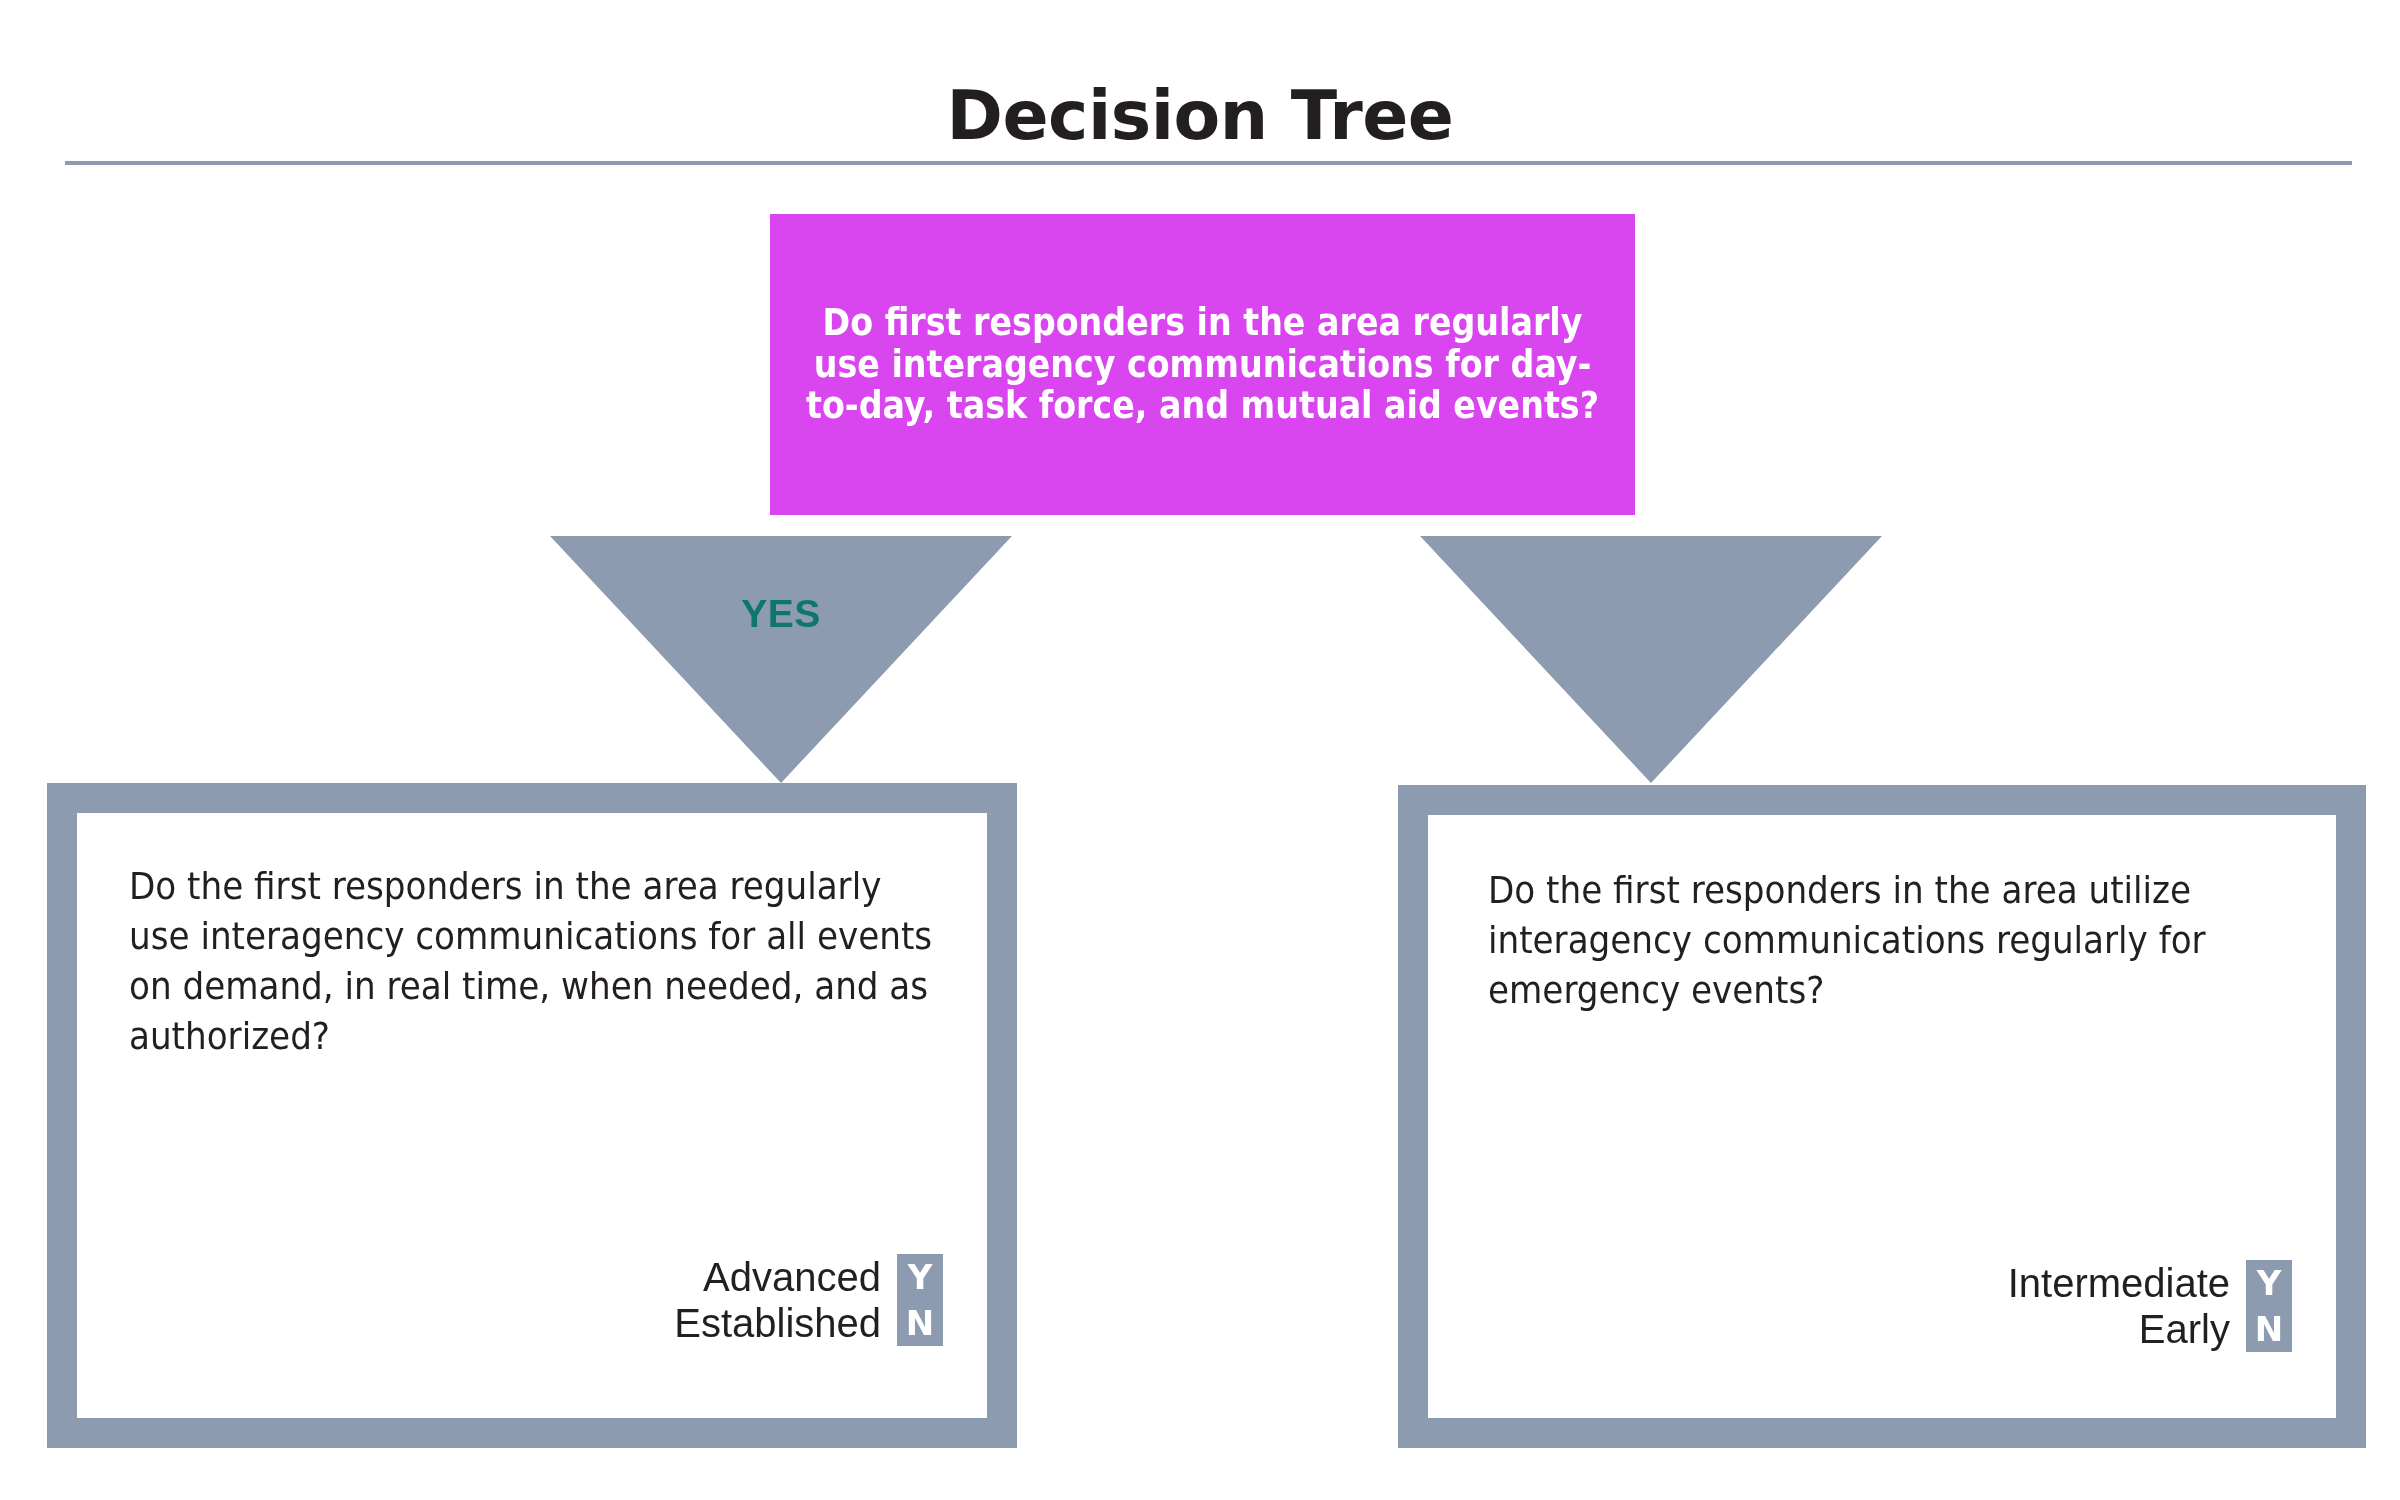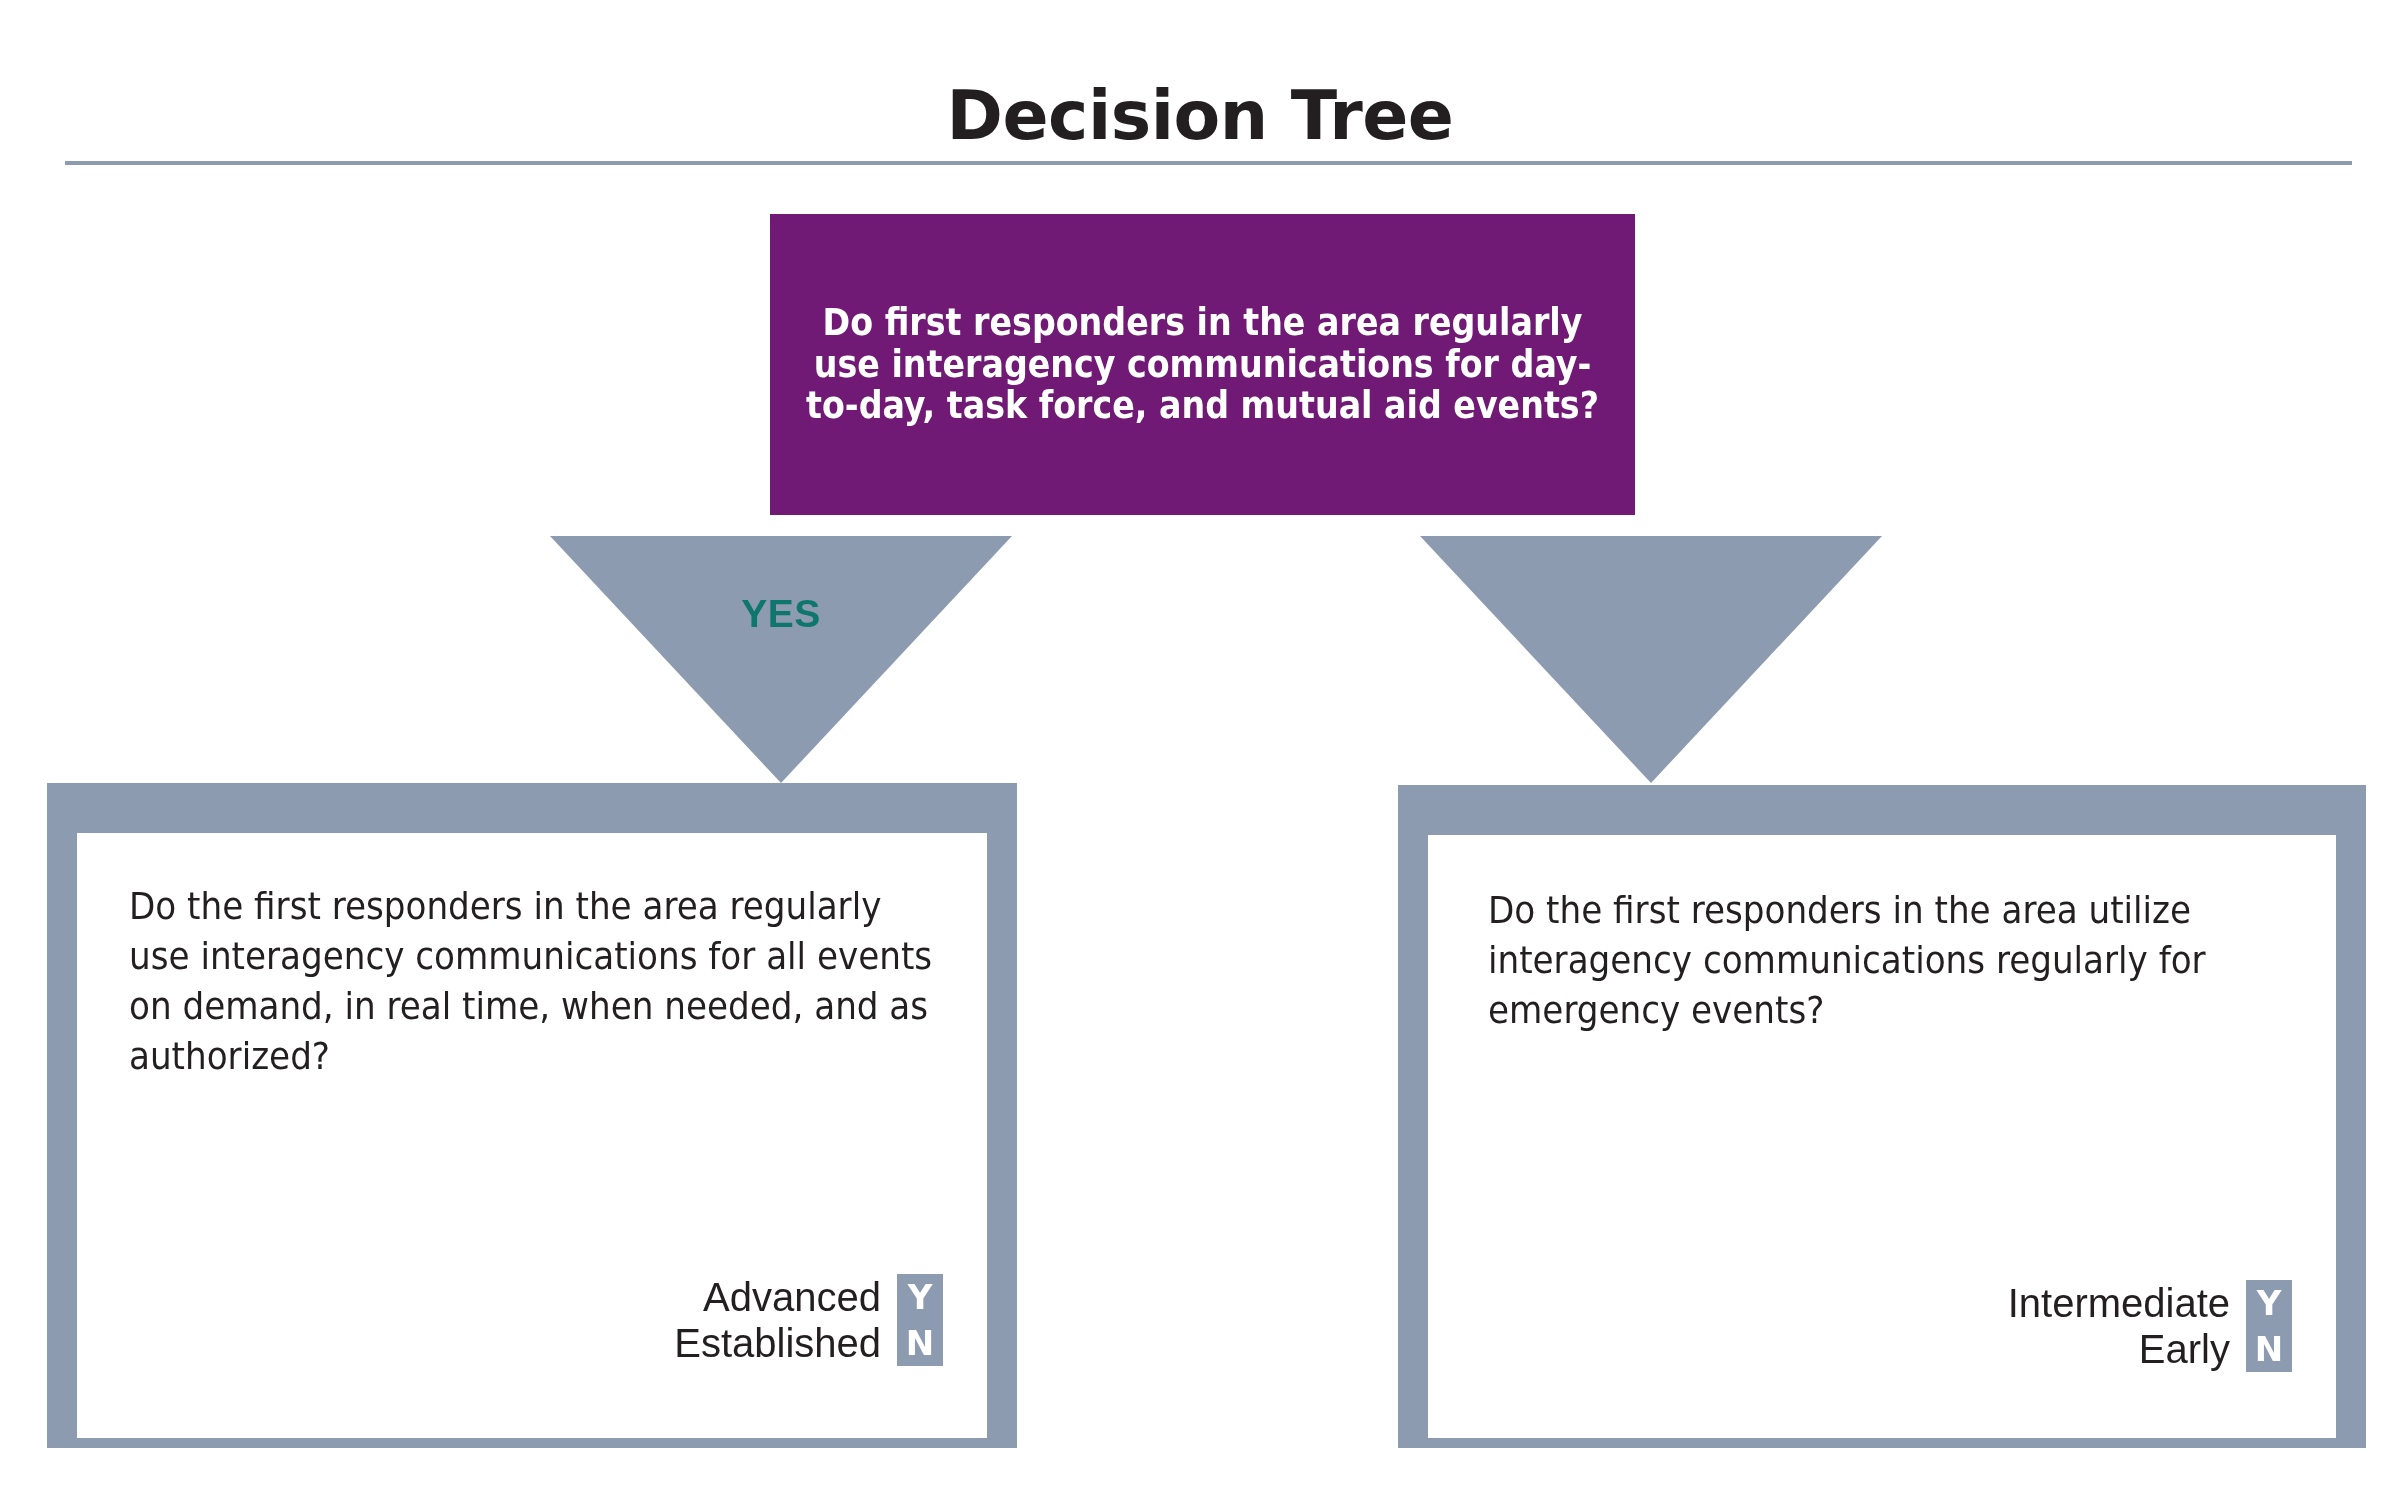--- a/index.html
+++ b/index.html
@@ -40,21 +40,21 @@
     background: #8d9bb0;
   }
 
   
   .root-box {
     position: absolute;
     left: 770px;
     top: 214px;
     width: 865px;
     height: 301px;
-    background: #701a75;
+    background: #d946ef;
     display: flex;
     align-items: center;
     justify-content: flex-start;
     box-sizing: border-box;
     padding: 0 26px;
   }
   .root-box .q-text {
     font-family: "DejaVu Sans Condensed", "DejaVu Sans", sans-serif;
     font-stretch: condensed;
     font-weight: bold;
@@ -102,21 +102,20 @@
     box-sizing: border-box;
     padding: 30px;
   }
   .outcome-inner {
     width: 100%;
     height: 100%;
     background: #ffffff;
     box-sizing: border-box;
     padding: 48px 44px 34px 52px;
     position: relative;
-    margin-top: 20px;
   }
   .outcome-q {
     font-family: "DejaVu Sans Condensed", "DejaVu Sans", sans-serif;
     font-stretch: condensed;
     font-weight: normal;
     font-size: 38px;
     line-height: 1.32;
     color: #231f20;
   }
   .outcome-results {

